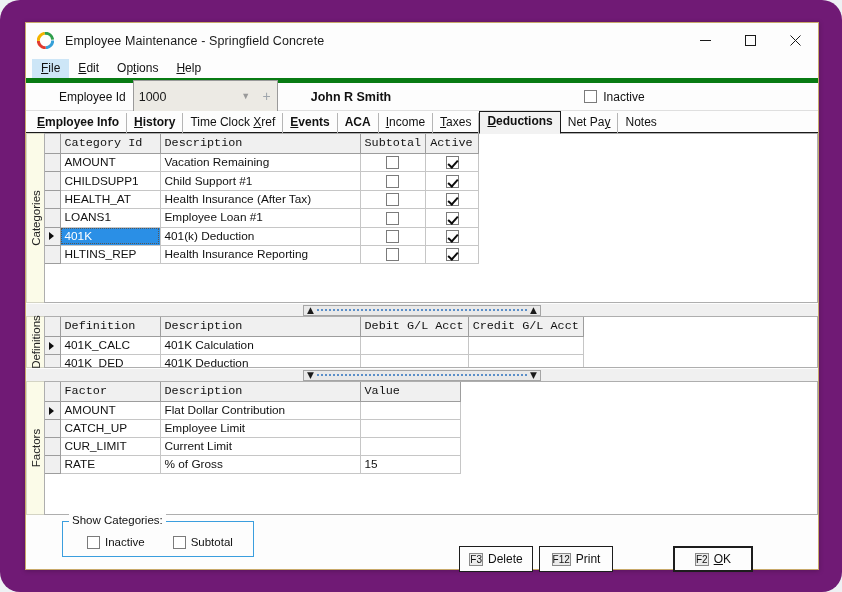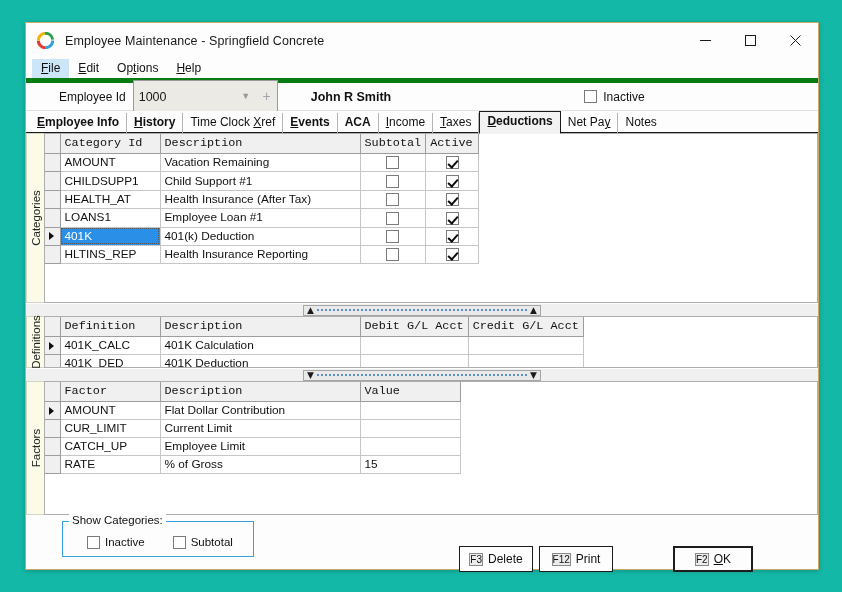--- a/index.html
+++ b/index.html
@@ -6,21 +6,22 @@
   html, body {
     margin: 0; padding: 0;
     width: 842px; height: 592px;
     background: #eef1f4;
     font-family: "Liberation Sans", sans-serif;
     overflow: hidden;
   }
   #desktop {
     position: relative;
     width: 842px; height: 592px;
-    background: #14b8a6;
+    background: #701a75;
+    border-radius: 20px;
   }
 
   
   #window {
     position: absolute;
     left: 25px; top: 22px;
     width: 794px; height: 548px;
     background: #fdfdfd;
     border: 1px solid #c8a96a;
     box-shadow: 0 1px 5px rgba(0,0,0,0.22);
@@ -573,28 +574,28 @@
             </thead>
             <tbody>
               <tr class="current">
                 <td class="rowhdr"></td>
                 <td>AMOUNT</td>
                 <td>Flat Dollar Contribution</td>
                 <td></td>
               </tr>
               <tr>
                 <td class="rowhdr"></td>
+                <td>CATCH_UP</td>
+                <td>Employee Limit</td>
+                <td></td>
+              </tr>
+              <tr>
+                <td class="rowhdr"></td>
                 <td>CUR_LIMIT</td>
                 <td>Current Limit</td>
-                <td></td>
-              </tr>
-              <tr>
-                <td class="rowhdr"></td>
-                <td>CATCH_UP</td>
-                <td>Employee Limit</td>
                 <td></td>
               </tr>
               <tr>
                 <td class="rowhdr"></td>
                 <td>RATE</td>
                 <td>% of Gross</td>
                 <td>15</td>
               </tr>
             </tbody>
           </table>

